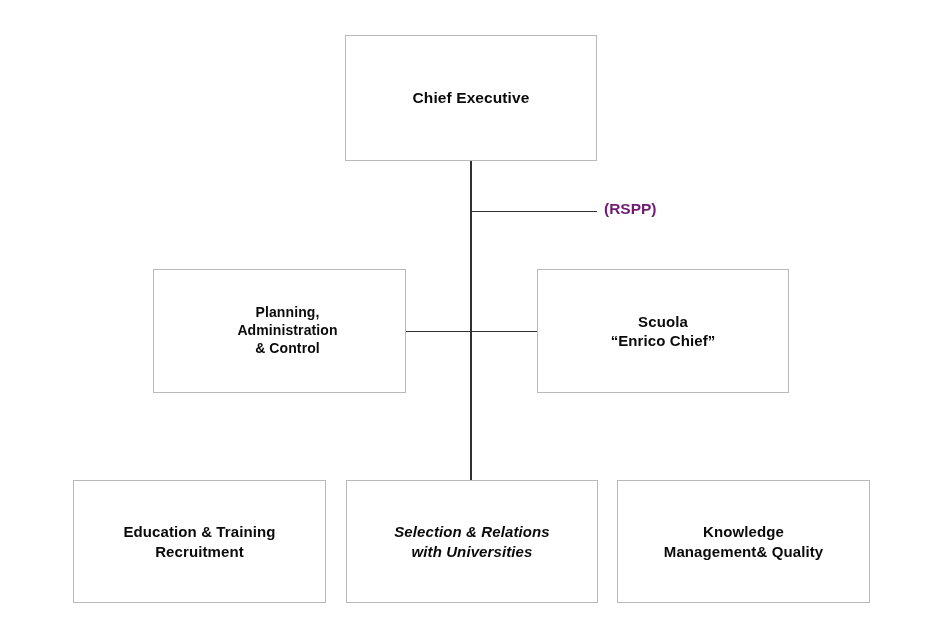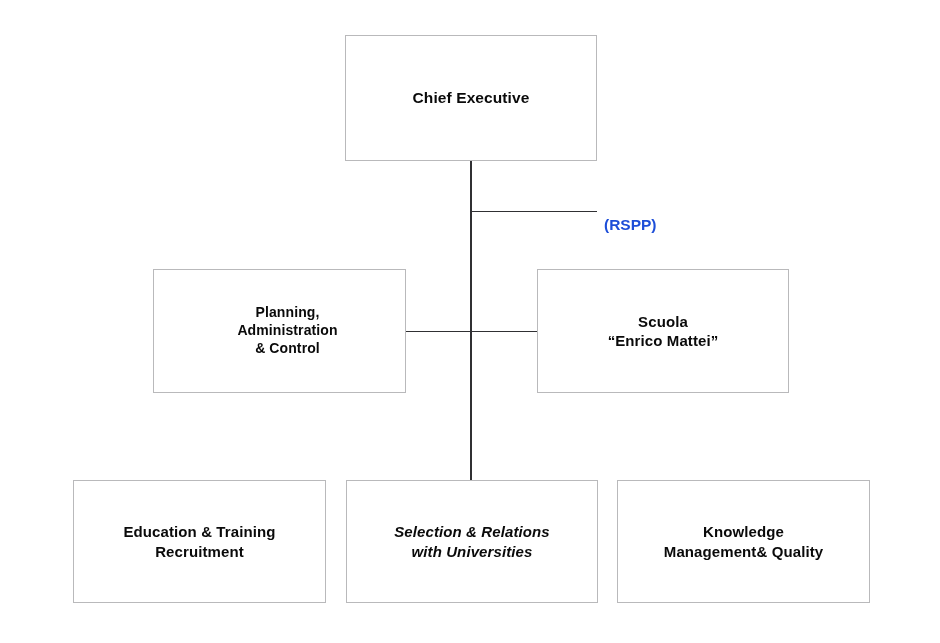--- a/index.html
+++ b/index.html
@@ -81,24 +81,24 @@
     left: 405px;
     top: 330.5px;
     width: 132px;
     height: 1.6px;
   }
 
   
   #label-rspp {
     position: absolute;
     left: 604px;
-    top: 216px;
+    top: 200px;
     font-size: 15.5px;
     font-weight: bold;
-    color: #1d4ed8;
+    color: #701a75;
     white-space: nowrap;
   }
 </style>
 </head>
 <body>
 
 <div id="chart-canvas">
 
   <div class="connector" id="connector-trunk"></div>
   <div class="connector" id="connector-rspp"></div>
@@ -111,21 +111,21 @@
   <div id="label-rspp">(RSPP)</div>
 
   <div class="node-box" id="node-planning">
     <span class="node-label">Planning,
 Administration
 &amp; Control</span>
   </div>
 
   <div class="node-box" id="node-scuola">
     <span class="node-label">Scuola
-“Enrico Mattei”</span>
+“Enrico Chief”</span>
   </div>
 
   <div class="node-box" id="node-education">
     <span class="node-label">Education &amp; Training
 Recruitment</span>
   </div>
 
   <div class="node-box" id="node-selection">
     <span class="node-label">Selection &amp; Relations
 with Universities</span>

